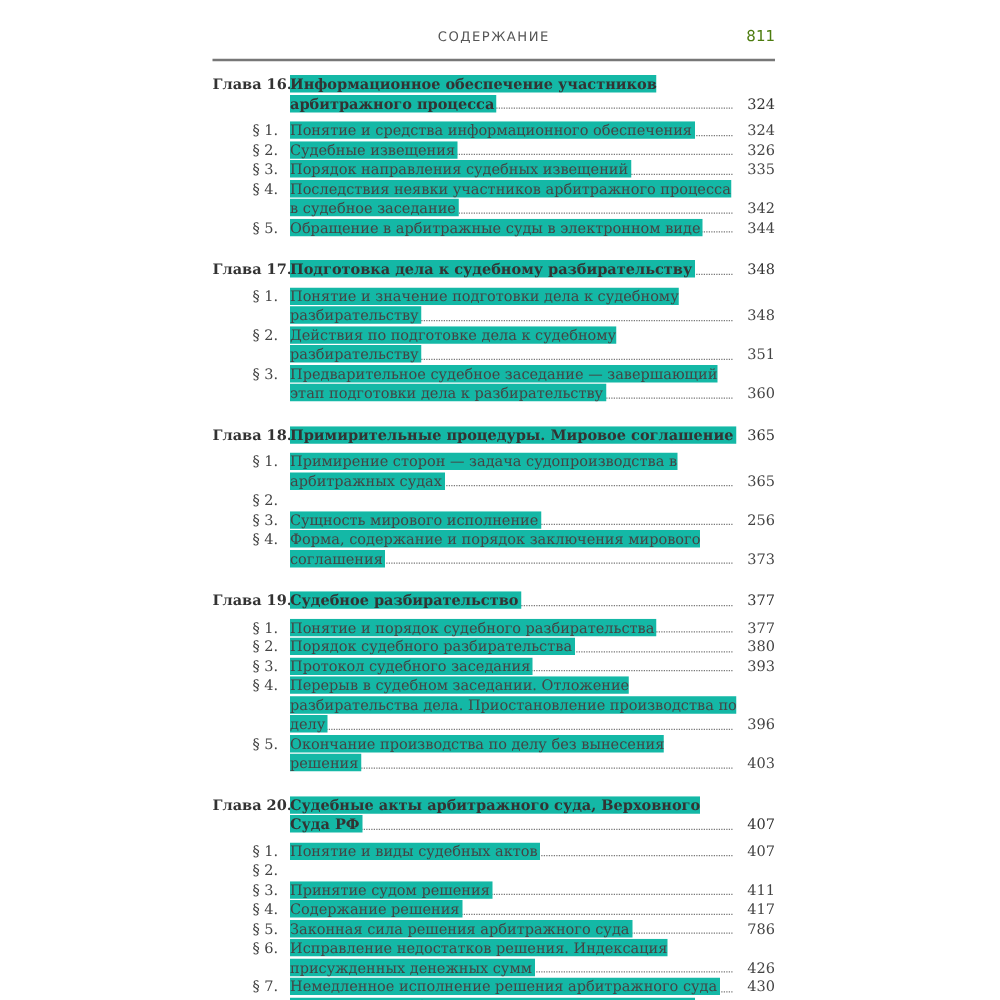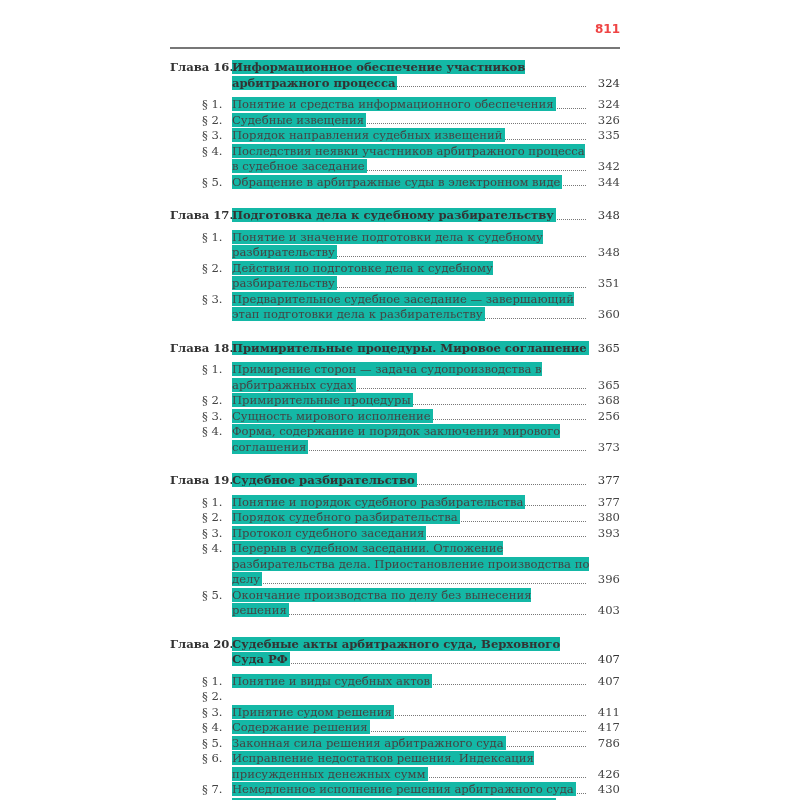--- a/index.html
+++ b/index.html
@@ -35,22 +35,22 @@
       font-size: 10.5px;
       letter-spacing: 1.2px;
       color: #555;
     }
     .page-number {
       position: absolute;
       right: 0;
       top: 2px;
       font-family: "DejaVu Sans", "Liberation Sans", sans-serif;
       font-size: 12px;
-      font-weight: bold;
-      color: #ef4444;
+      font-weight: normal;
+      color: #4d7c0f;
     }
     .head-rule {
       position: absolute;
       left: 0;
       right: 0;
       top: 27px;
       height: 1.5px;
       background: #777;
     }
     .toc {
@@ -117,20 +117,21 @@
       width: 30px;
       margin-left: 32px;
       white-space: nowrap;
     }
   </style>
 </head>
 <body>
 
 <div class="page">
   <div class="running-head">
+    <span class="running-title">СОДЕРЖАНИЕ</span>
     <span class="page-number">811</span>
     <div class="head-rule"></div>
   </div>
 
   <div class="toc" id="toc">
 
     <div class="chapter">
       <div class="chapter-head">
         <span class="chapter-label">Глава 16.</span>
         <div class="entry-body">
@@ -216,24 +217,20 @@
       </div>
       <div class="section">
           <span class="sec-num">§ 1.</span>
           <div class="entry-body">
             <div class="entry-text"><span class="txt">Примирение сторон — задача судопроизводства в арбитражных судах</span></div>
             <span class="entry-page">365</span>
           </div>
         </div>
       <div class="section">
           <span class="sec-num">§ 2.</span>
-          <div class="entry-body">
-            <div class="entry-text"><span class="txt">Примирительные процедуры</span></div>
-            <span class="entry-page">368</span>
-          </div>
         </div>
       <div class="section">
           <span class="sec-num">§ 3.</span>
           <div class="entry-body">
             <div class="entry-text"><span class="txt">Сущность мирового исполнение</span></div>
             <span class="entry-page">256</span>
           </div>
         </div>
       <div class="section">
           <span class="sec-num">§ 4.</span>

